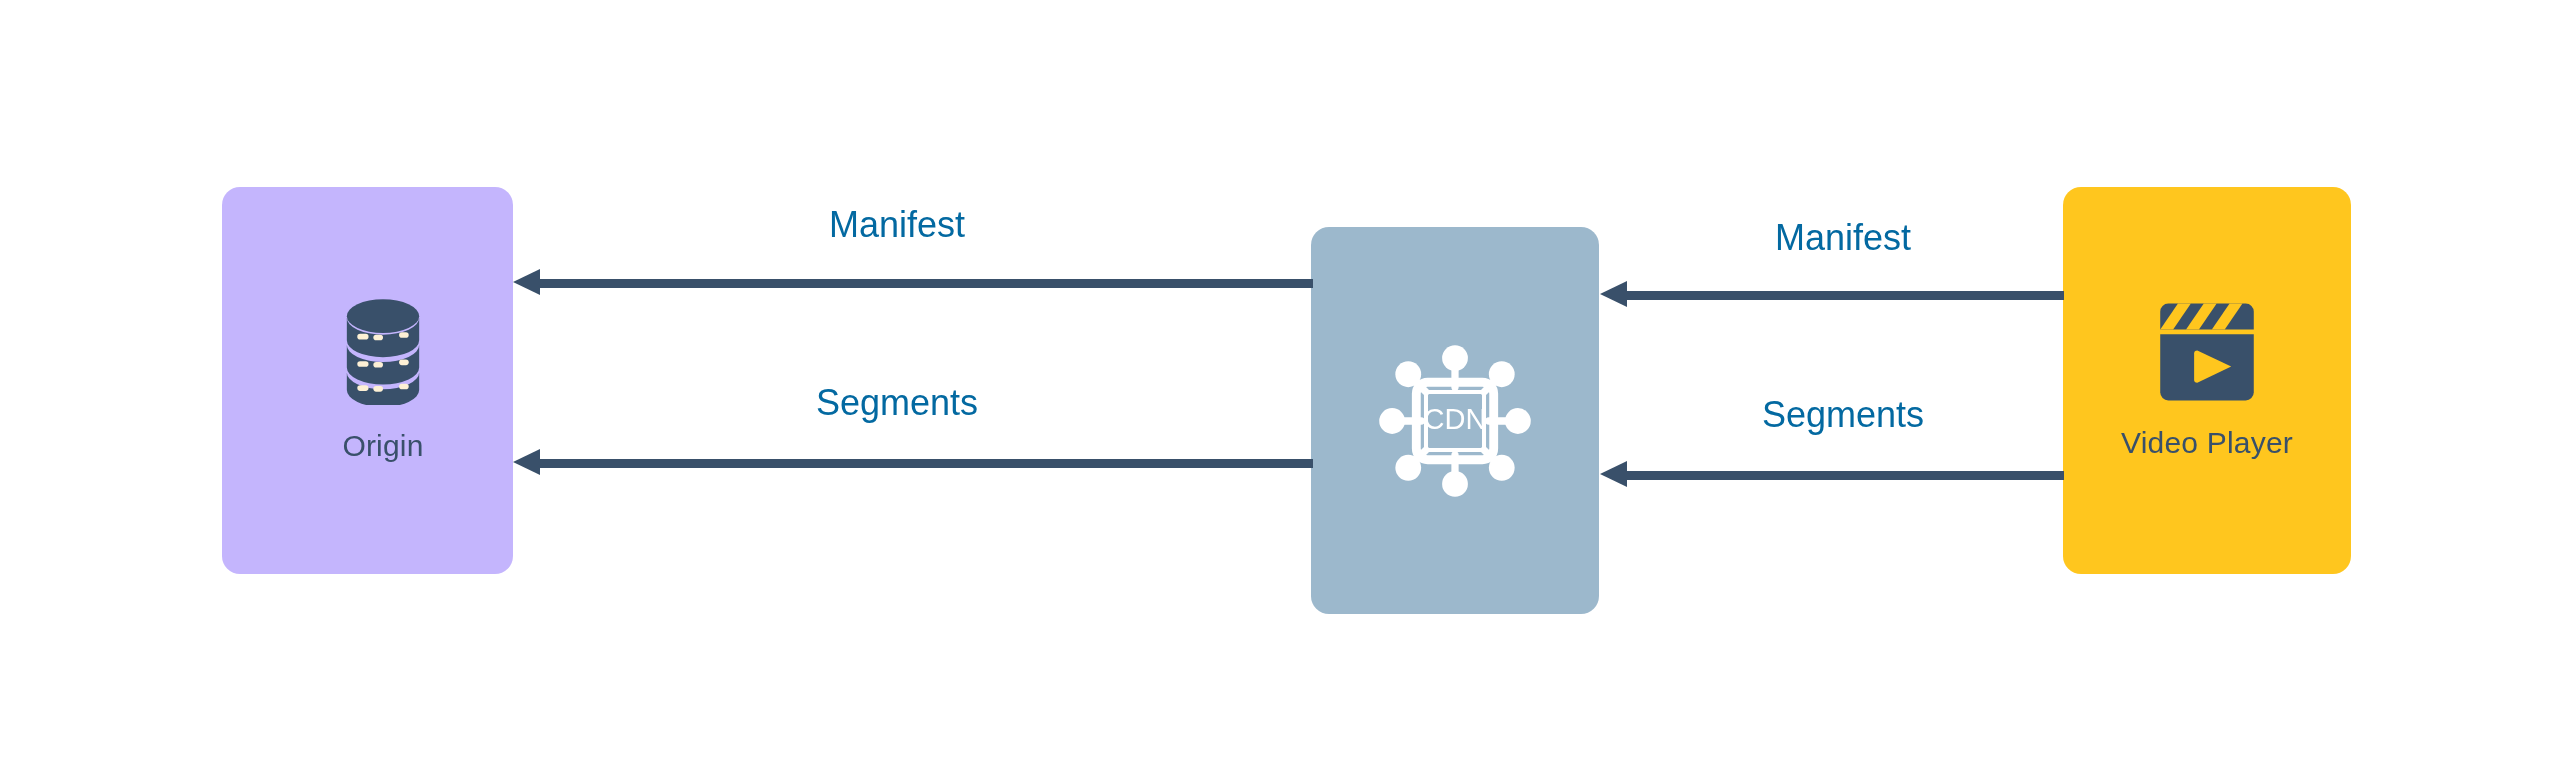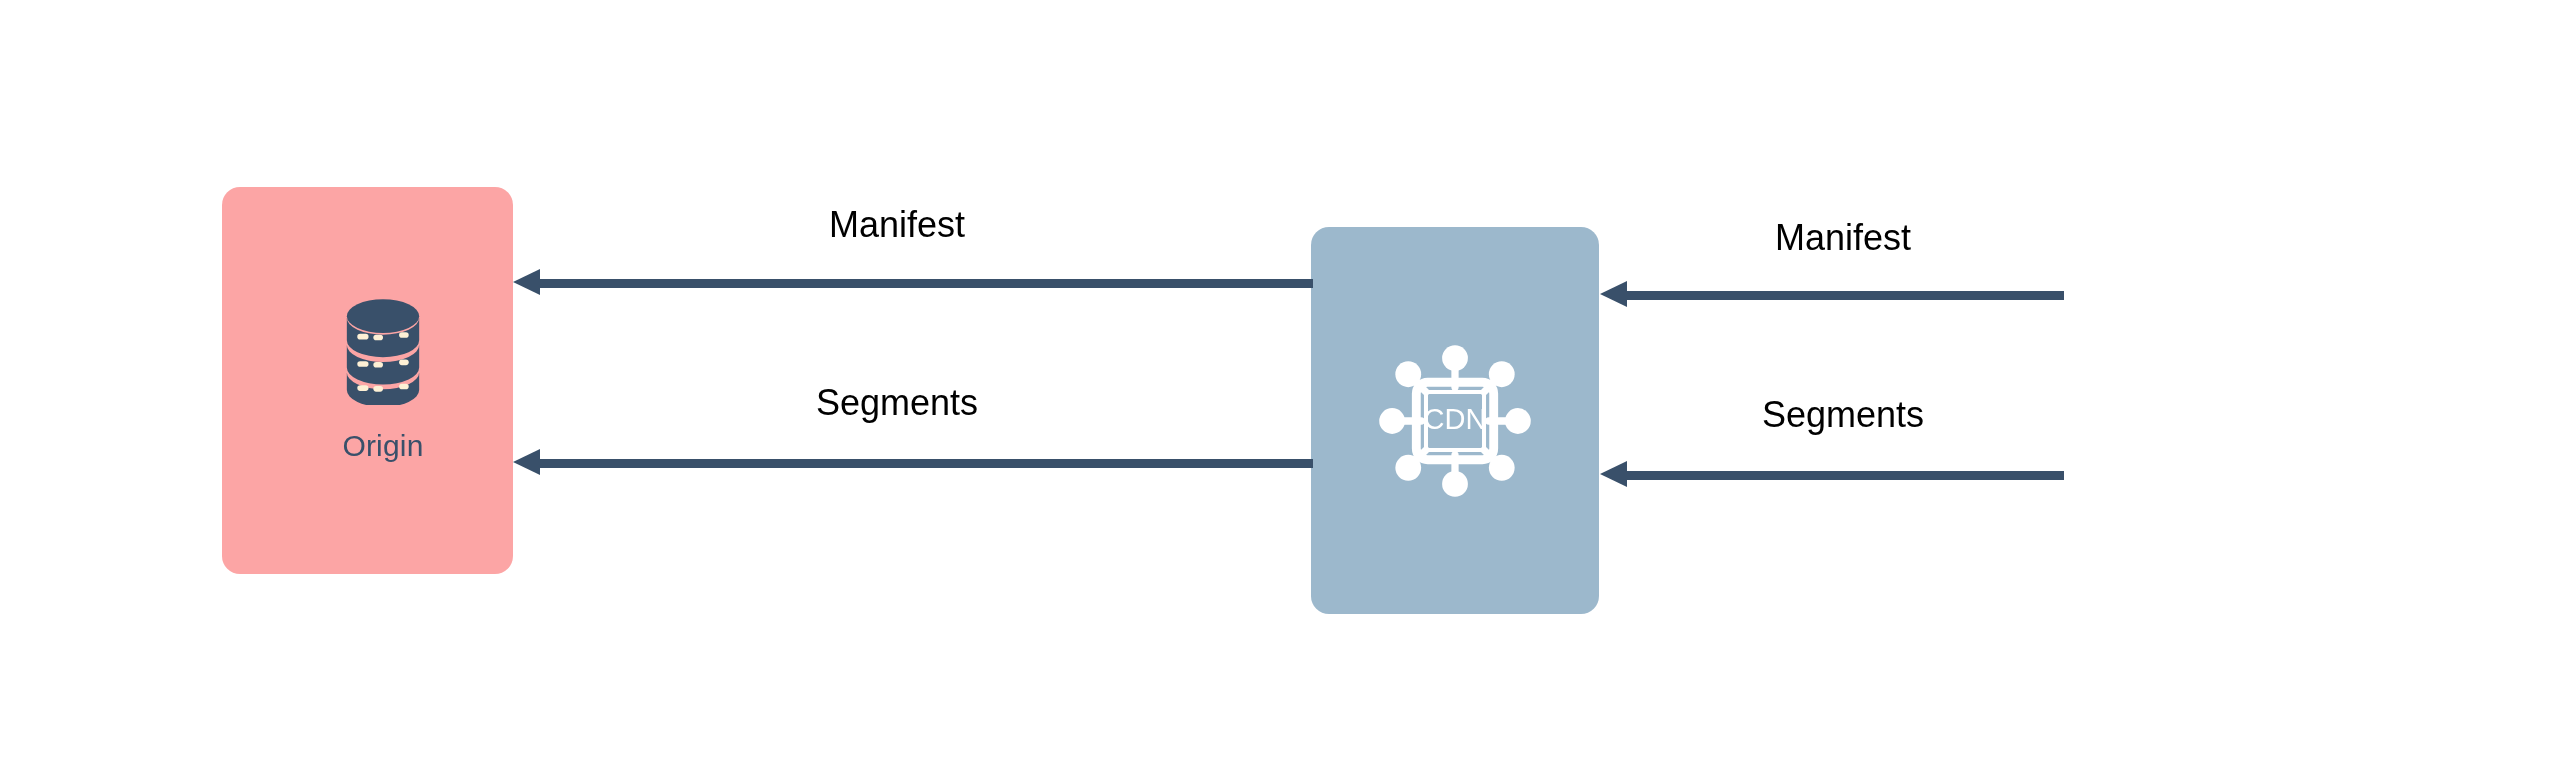--- a/index.html
+++ b/index.html
@@ -37,21 +37,21 @@
     font-size: 30px;
     font-weight: 400;
     color: #39506A;
     letter-spacing: 0.2px;
     white-space: nowrap;
   }
 
   #node-origin {
     left: 222px;  top: 187px;
     width: 291px; height: 387px;
-    background: #fca5a5;
+    background: #c4b5fd;
     padding-left: 31px;
   }
   #node-origin .node-icon { margin-bottom: 24px; }
   #node-origin .node-label { margin-top: 0; }
 
   #node-cdn {
     left: 1311px; top: 187px;
     width: 288px;  height: 387px;
     background: #9CB8CC;
     margin-top: 40px;
@@ -83,21 +83,21 @@
     width: 0;
     height: 0;
     border-top: 13.7px solid transparent;
     border-bottom: 13.7px solid transparent;
     border-right: 27.5px solid #39506A;
   }
   .edge-label {
     position: absolute;
     font-size: 36px;
     font-weight: 400;
-    color: #000000;
+    color: #0369a1;
     white-space: nowrap;
     transform: translateX(-50%);
   }
 
   
   #edge-manifest-left { left: 513px; top: 279px; width: 800px; }
   #edge-manifest-left .edge-line { left: 24px; width: 776px; }
   #edge-segments-left { left: 513px; top: 459px; width: 800px; }
   #edge-segments-left .edge-line { left: 24px; width: 776px; }
 
@@ -172,20 +172,38 @@
           <circle cx="156" cy="156" r="16"></circle>
         </g>
 
         <rect x="50" y="50" width="96" height="96" rx="14" fill="none" stroke="#FFFFFF" stroke-width="11"></rect>
         <rect x="62" y="62" width="72" height="72" rx="3" fill="none" stroke="#FFFFFF" stroke-width="5"></rect>
         <text x="98" y="108" text-anchor="middle" font-family="Liberation Sans, sans-serif" font-size="36" fill="#FFFFFF">CDN</text>
       </svg>
     </span>
   </div>
 
+  <div class="node" id="node-player">
+    <span class="node-icon">
+      <svg width="100" height="100" viewBox="0 0 124 124" xmlns="http://www.w3.org/2000/svg">
+
+        <path d="M4 12 A10 10 0 0 1 14 2 L110 2 A10 10 0 0 1 120 12 L120 34 L4 34 Z" fill="#39506A"></path>
+        <g fill="#FFC61E">
+          <polygon points="26,2 42,2 20,34 4,34"></polygon>
+          <polygon points="58,2 74,2 52,34 36,34"></polygon>
+          <polygon points="90,2 106,2 84,34 68,34"></polygon>
+        </g>
+
+        <path d="M4 40 L120 40 L120 112 A10 10 0 0 1 110 122 L14 122 A10 10 0 0 1 4 112 Z" fill="#39506A"></path>
+
+        <path d="M50 60 L92 80 L50 100 A4 4 0 0 1 46 96 L46 64 A4 4 0 0 1 50 60 Z" fill="#FFC61E"></path>
+      </svg>
+    </span>
+    <span class="node-label">Video Player</span>
+  </div>
 
   <div class="edge" id="edge-manifest-left">
     <span class="edge-line"></span>
     <span class="edge-head"></span>
   </div>
   <div class="edge-label" id="label-manifest-left">Manifest</div>
 
   <div class="edge" id="edge-segments-left">
     <span class="edge-line"></span>
     <span class="edge-head"></span>

